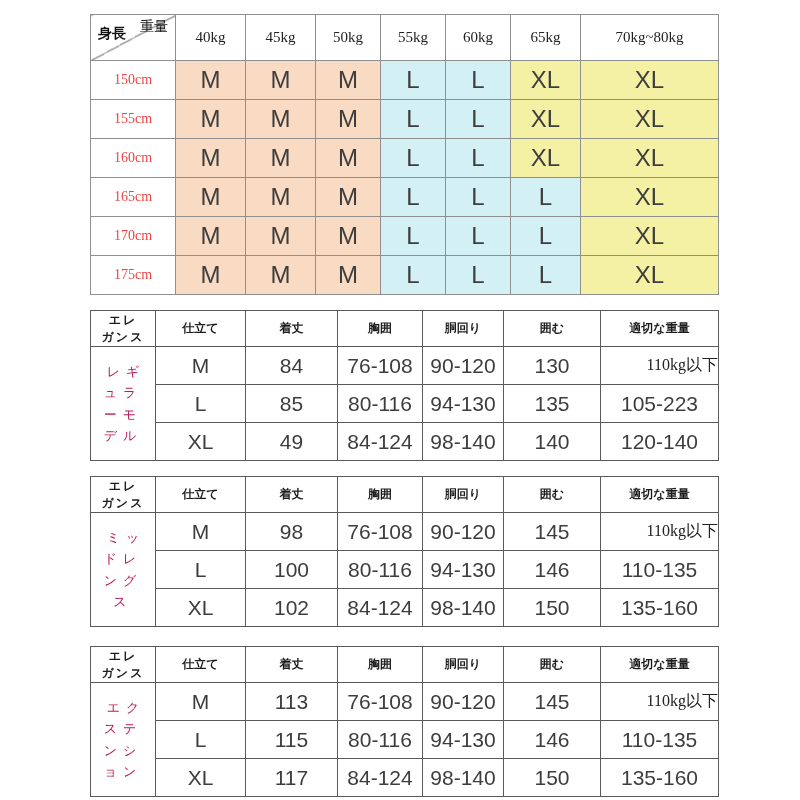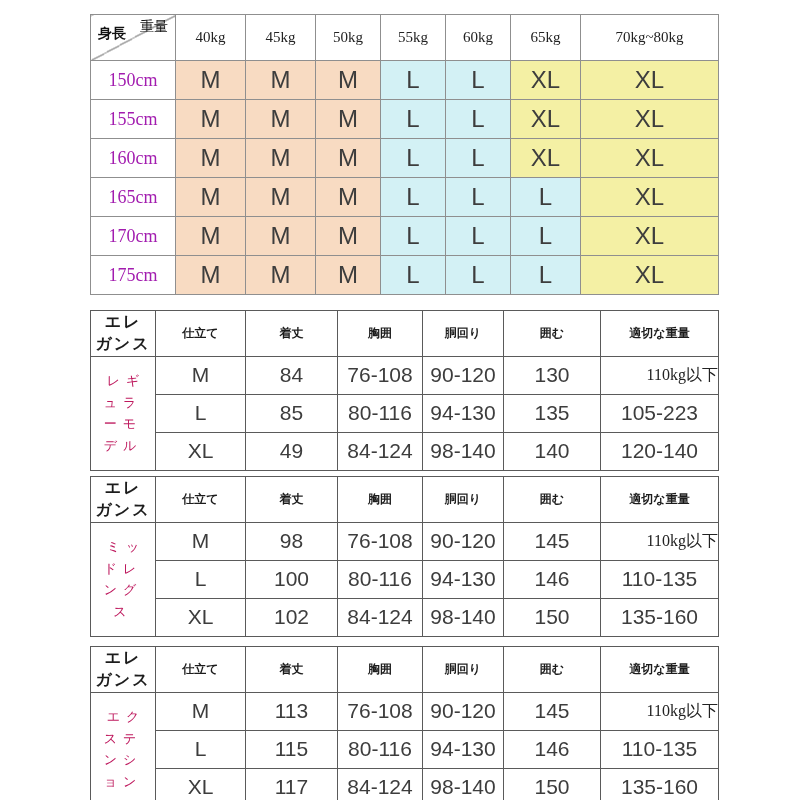--- a/index.html
+++ b/index.html
@@ -7,42 +7,42 @@
           font-family:"Liberation Sans",sans-serif;color:#333;overflow:hidden;}
   table{border-collapse:collapse;table-layout:fixed;position:absolute;left:90px;background:#fff;}
   td,th{border:1px solid #8f8f8f;padding:0;text-align:center;vertical-align:middle;
         overflow:hidden;font-weight:normal;}
 
   
   .matrix{top:14px;border:1px solid #6f6f6f;}
   .matrix thead tr{height:46px;}
   .matrix tbody tr{height:39px;}
   .matrix th{font-family:"Liberation Serif","DejaVu Serif",serif;font-size:15px;color:#222;}
-  .matrix .hcell{font-family:"Liberation Serif","DejaVu Serif",serif;font-size:18px;
-                 color:#a21caf;background:#fff;text-align:center;}
+  .matrix .hcell{font-family:"Liberation Serif","DejaVu Serif",serif;font-size:14px;
+                 color:#ef4444;background:#fff;text-align:center;}
   .matrix .sz{font-size:24px;color:#3d3d3d;}
   .peach{background:#f8dbc2;}
   .blue{background:#d3f1f5;}
   .yellow{background:#f4f0a4;}
   .corner{position:relative;background:
     linear-gradient(to bottom right,transparent 49.2%,#8f8f8f 49.2%,#8f8f8f 50.8%,transparent 50.8%);}
   .corner .wt{position:absolute;top:3px;right:7px;font-size:14px;font-weight:normal;
               font-family:"Liberation Serif","DejaVu Serif",serif;color:#111;}
   .corner .ht{position:absolute;bottom:17px;left:7px;font-size:14px;font-weight:bold;
               font-family:"Liberation Serif","DejaVu Serif",serif;color:#111;}
 
   
   .spec{border:1px solid #5a5a5a;}
   .spec td,.spec th{border:1px solid #5a5a5a;}
   .spec thead tr{height:36px;}
   .spec tbody tr{height:38px;}
   .spec th{font-family:"Liberation Serif","DejaVu Serif",serif;font-size:12px;
            font-weight:bold;color:#1c1c1c;}
   .spec td{font-size:21px;color:#3d3d3d;}
-  .spec .cornerlabel{font-size:16px;line-height:1.4;letter-spacing:2px;
+  .spec .cornerlabel{font-size:12px;line-height:1.4;letter-spacing:2px;
            white-space:pre-line;font-weight:bold;}
   .spec .model{font-family:"Liberation Serif","DejaVu Serif",serif;font-size:13px;
            letter-spacing:6px;line-height:1.65;white-space:pre-line;color:#be185d;
            text-indent:6px;}
   .spec tbody tr:first-child td:last-child{
            font-size:16px;font-family:"Liberation Serif","DejaVu Serif",serif;color:#222;text-align:right;}
   .spec1{top:310px;}
   .spec2{top:476px;}
   .spec3{top:646px;}
 </style>

